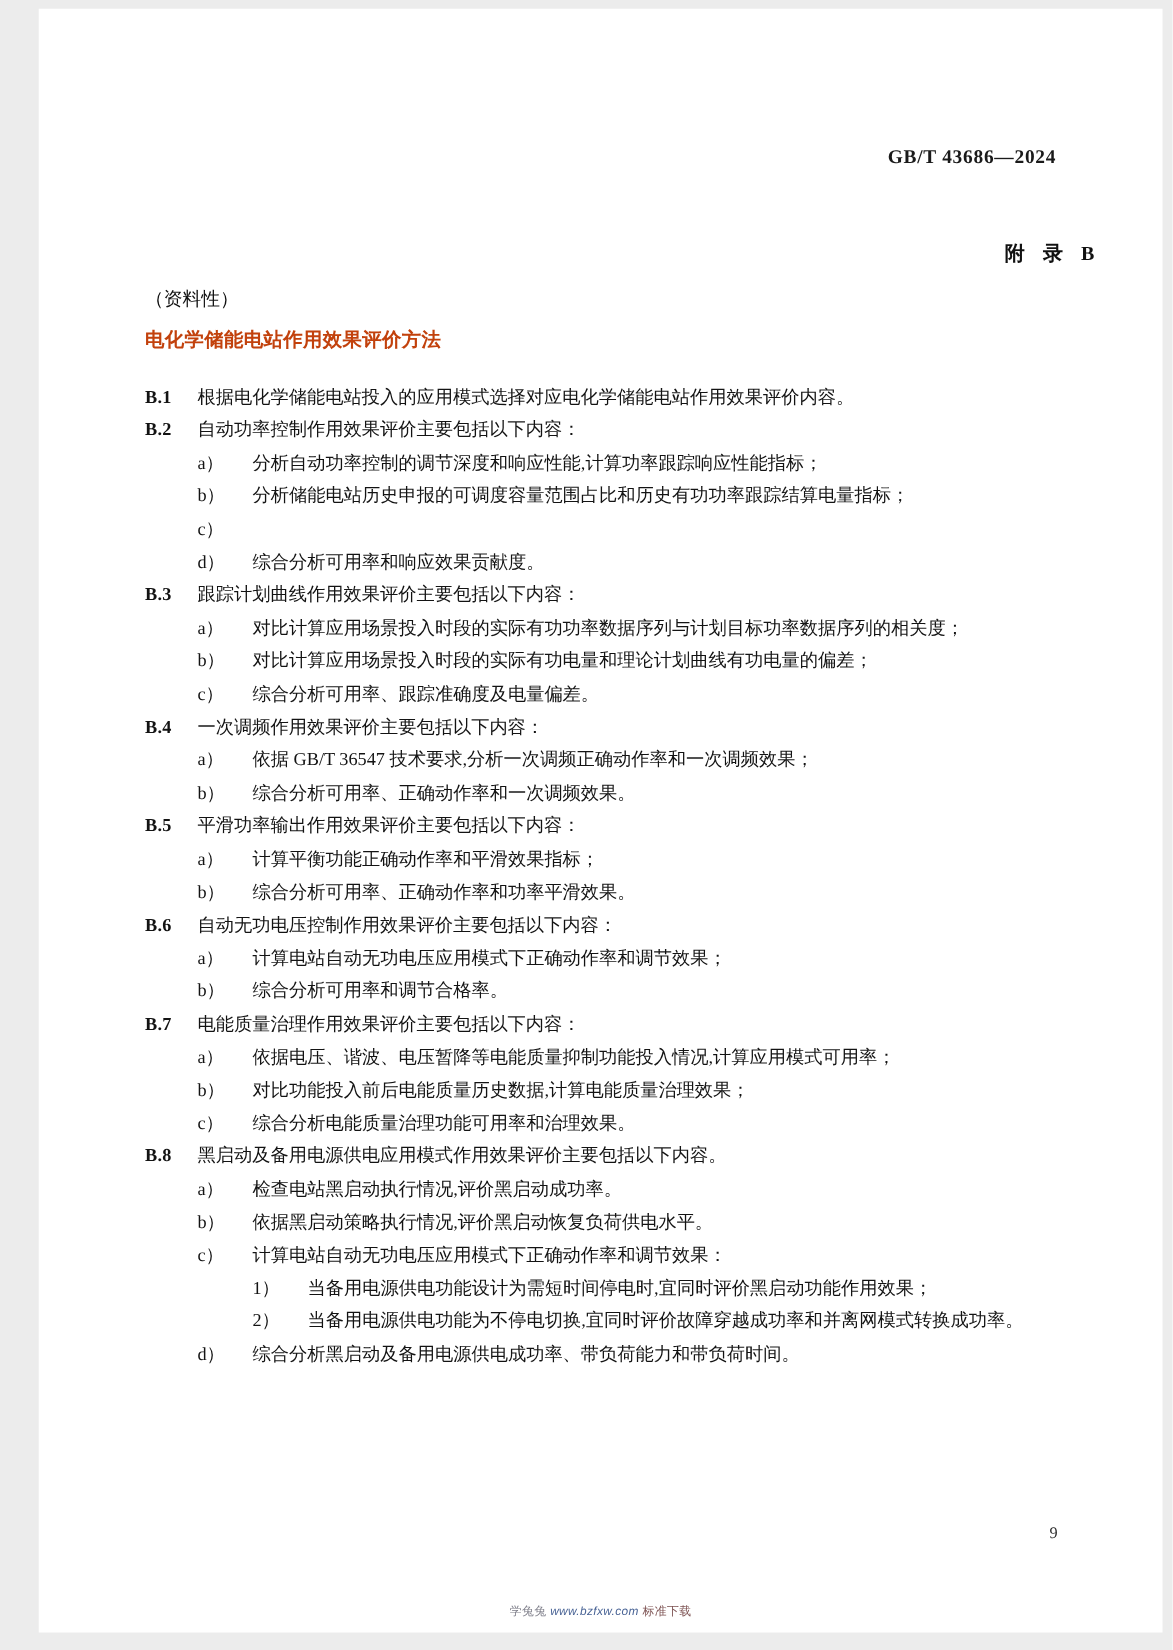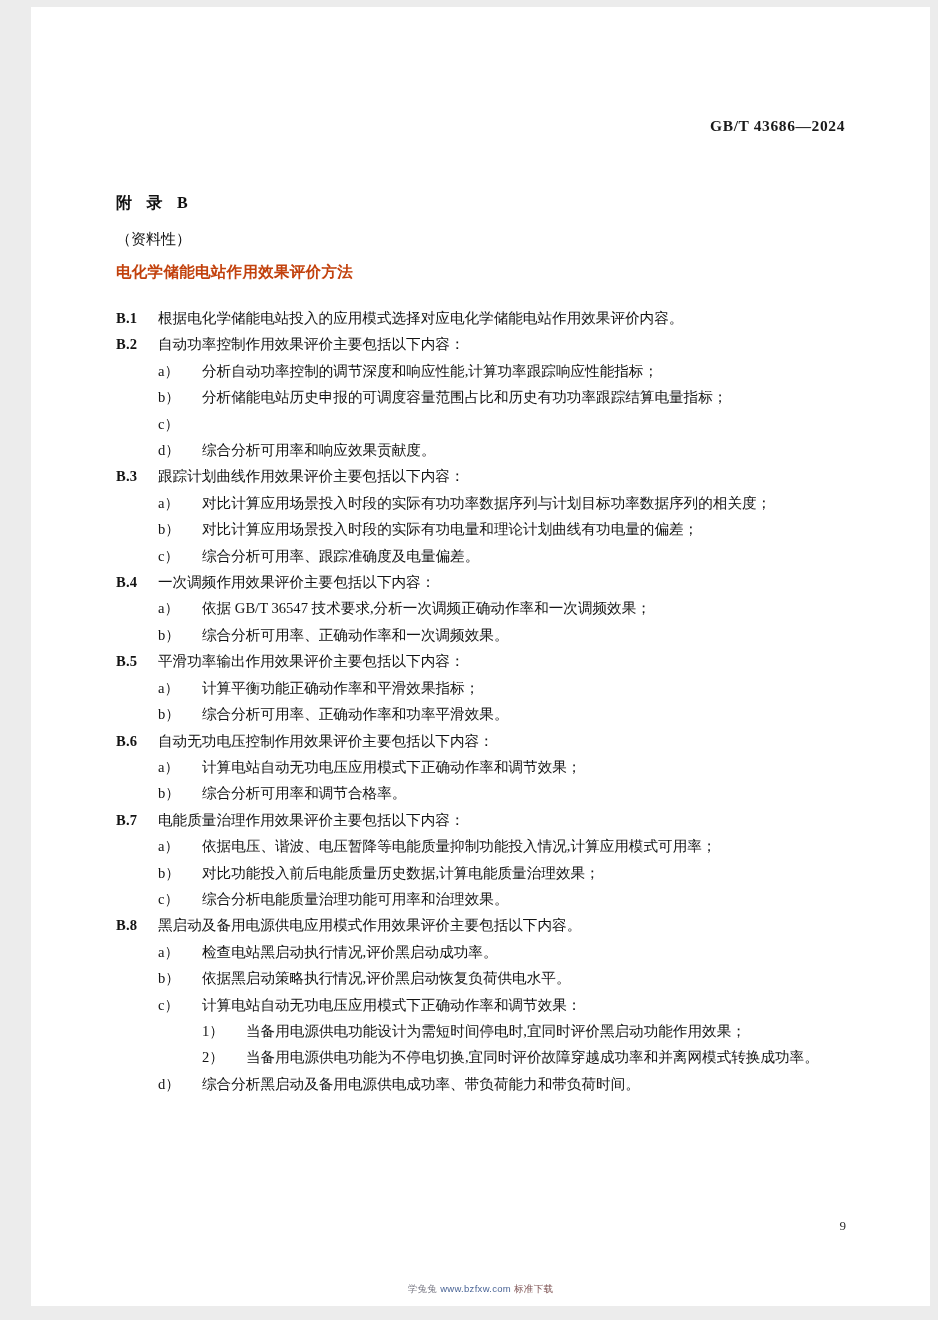--- a/index.html
+++ b/index.html
@@ -36,21 +36,21 @@
     color: #1a1a1a;
     white-space: nowrap;
   }
   .content {
     position: absolute;
     left: 85px;
     top: 186px;
     width: 760px;
   }
   .annex-label {
-    text-align: left;
+    text-align: right;
     font-weight: bold;
     font-size: 16px;
     letter-spacing: 0.5px;
     color: #111;
     margin: 0 0 16px 0;
   }
   .annex-label .sp { display: inline-block; width: 14px; }
   .annex-kind {
     font-size: 15px;
     color: #111;
@@ -129,21 +129,21 @@
     left: 0;
     right: 0;
     bottom: 10px;
     text-align: center;
     font-size: 9.5px;
     color: #6b6b78;
     letter-spacing: 0.3px;
     font-family: "Liberation Sans", sans-serif;
     opacity: 0.88;
   }
-  .watermark .wm-site { color: #2f4d86; }
+  .watermark .wm-site { color: #2f4d86; font-style: italic; }
   .watermark .wm-tail { color: #6b3a3a; }
 </style>
 </head>
 <body>
 
 <div class="page">
 
   <div class="page-header">GB/T 43686—2024</div>
 
   <div class="content">

